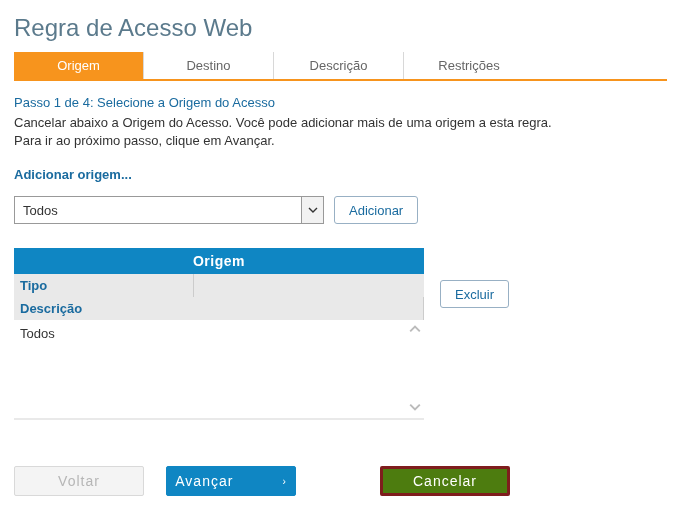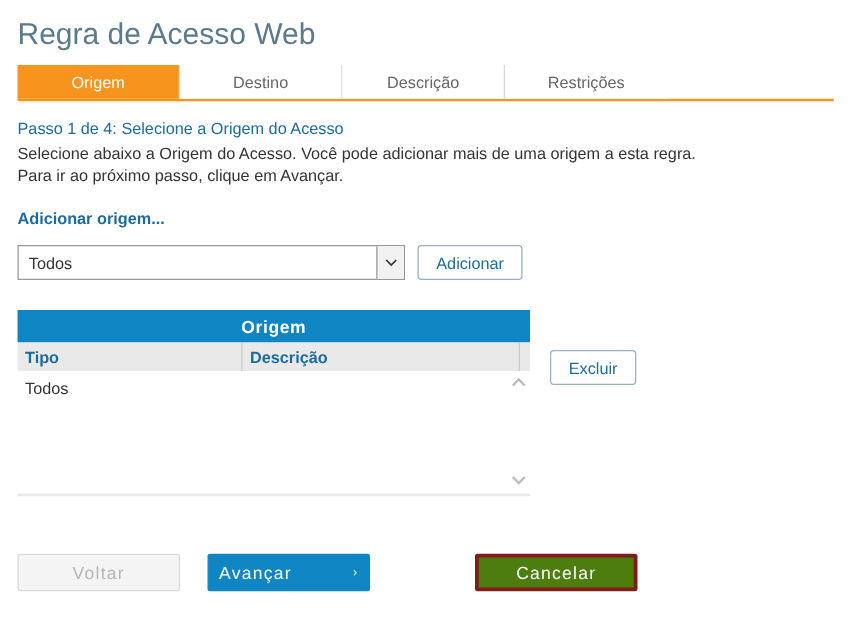--- a/index.html
+++ b/index.html
@@ -120,20 +120,21 @@
     padding: 5px 0;
     font-size: 14px;
     letter-spacing: .5px;
   }
   .colhdr {
     display: flex;
     background: #e9e9e9;
     color: #1a6b9f;
     font-weight: bold;
     font-size: 13px;
+    flex-direction: column;
   }
   .colhdr .col1 {
     width: 180px;
     padding: 4px 6px;
     border-right: 1px solid #ccc;
   }
   .colhdr .col2 {
     flex: 1;
     padding: 4px 6px;
     border-right: 1px solid #ccc;
@@ -204,21 +205,21 @@
 <div class="tabbar">
   <div class="tab active">Origem</div>
   <div class="tab">Destino</div>
   <div class="tab">Descrição</div>
   <div class="tab">Restrições</div>
 </div>
 
 <div class="content">
   <div class="step-heading">Passo 1 de 4: Selecione a Origem do Acesso</div>
   <div class="step-desc">
-    <span>Selecione abaixo a Origem do Acesso. Você pode adicionar mais de uma origem a esta regra.</span><br>
+    <span>Cancelar abaixo a Origem do Acesso. Você pode adicionar mais de uma origem a esta regra.</span><br>
     <span>Para ir ao próximo passo, clique em Avançar.</span>
   </div>
 
   <div class="add-origin-label">Adicionar origem...</div>
 
   <div class="selectrow">
     <div class="selectwrap">
       <select>
         <option>Todos</option>
       </select>

